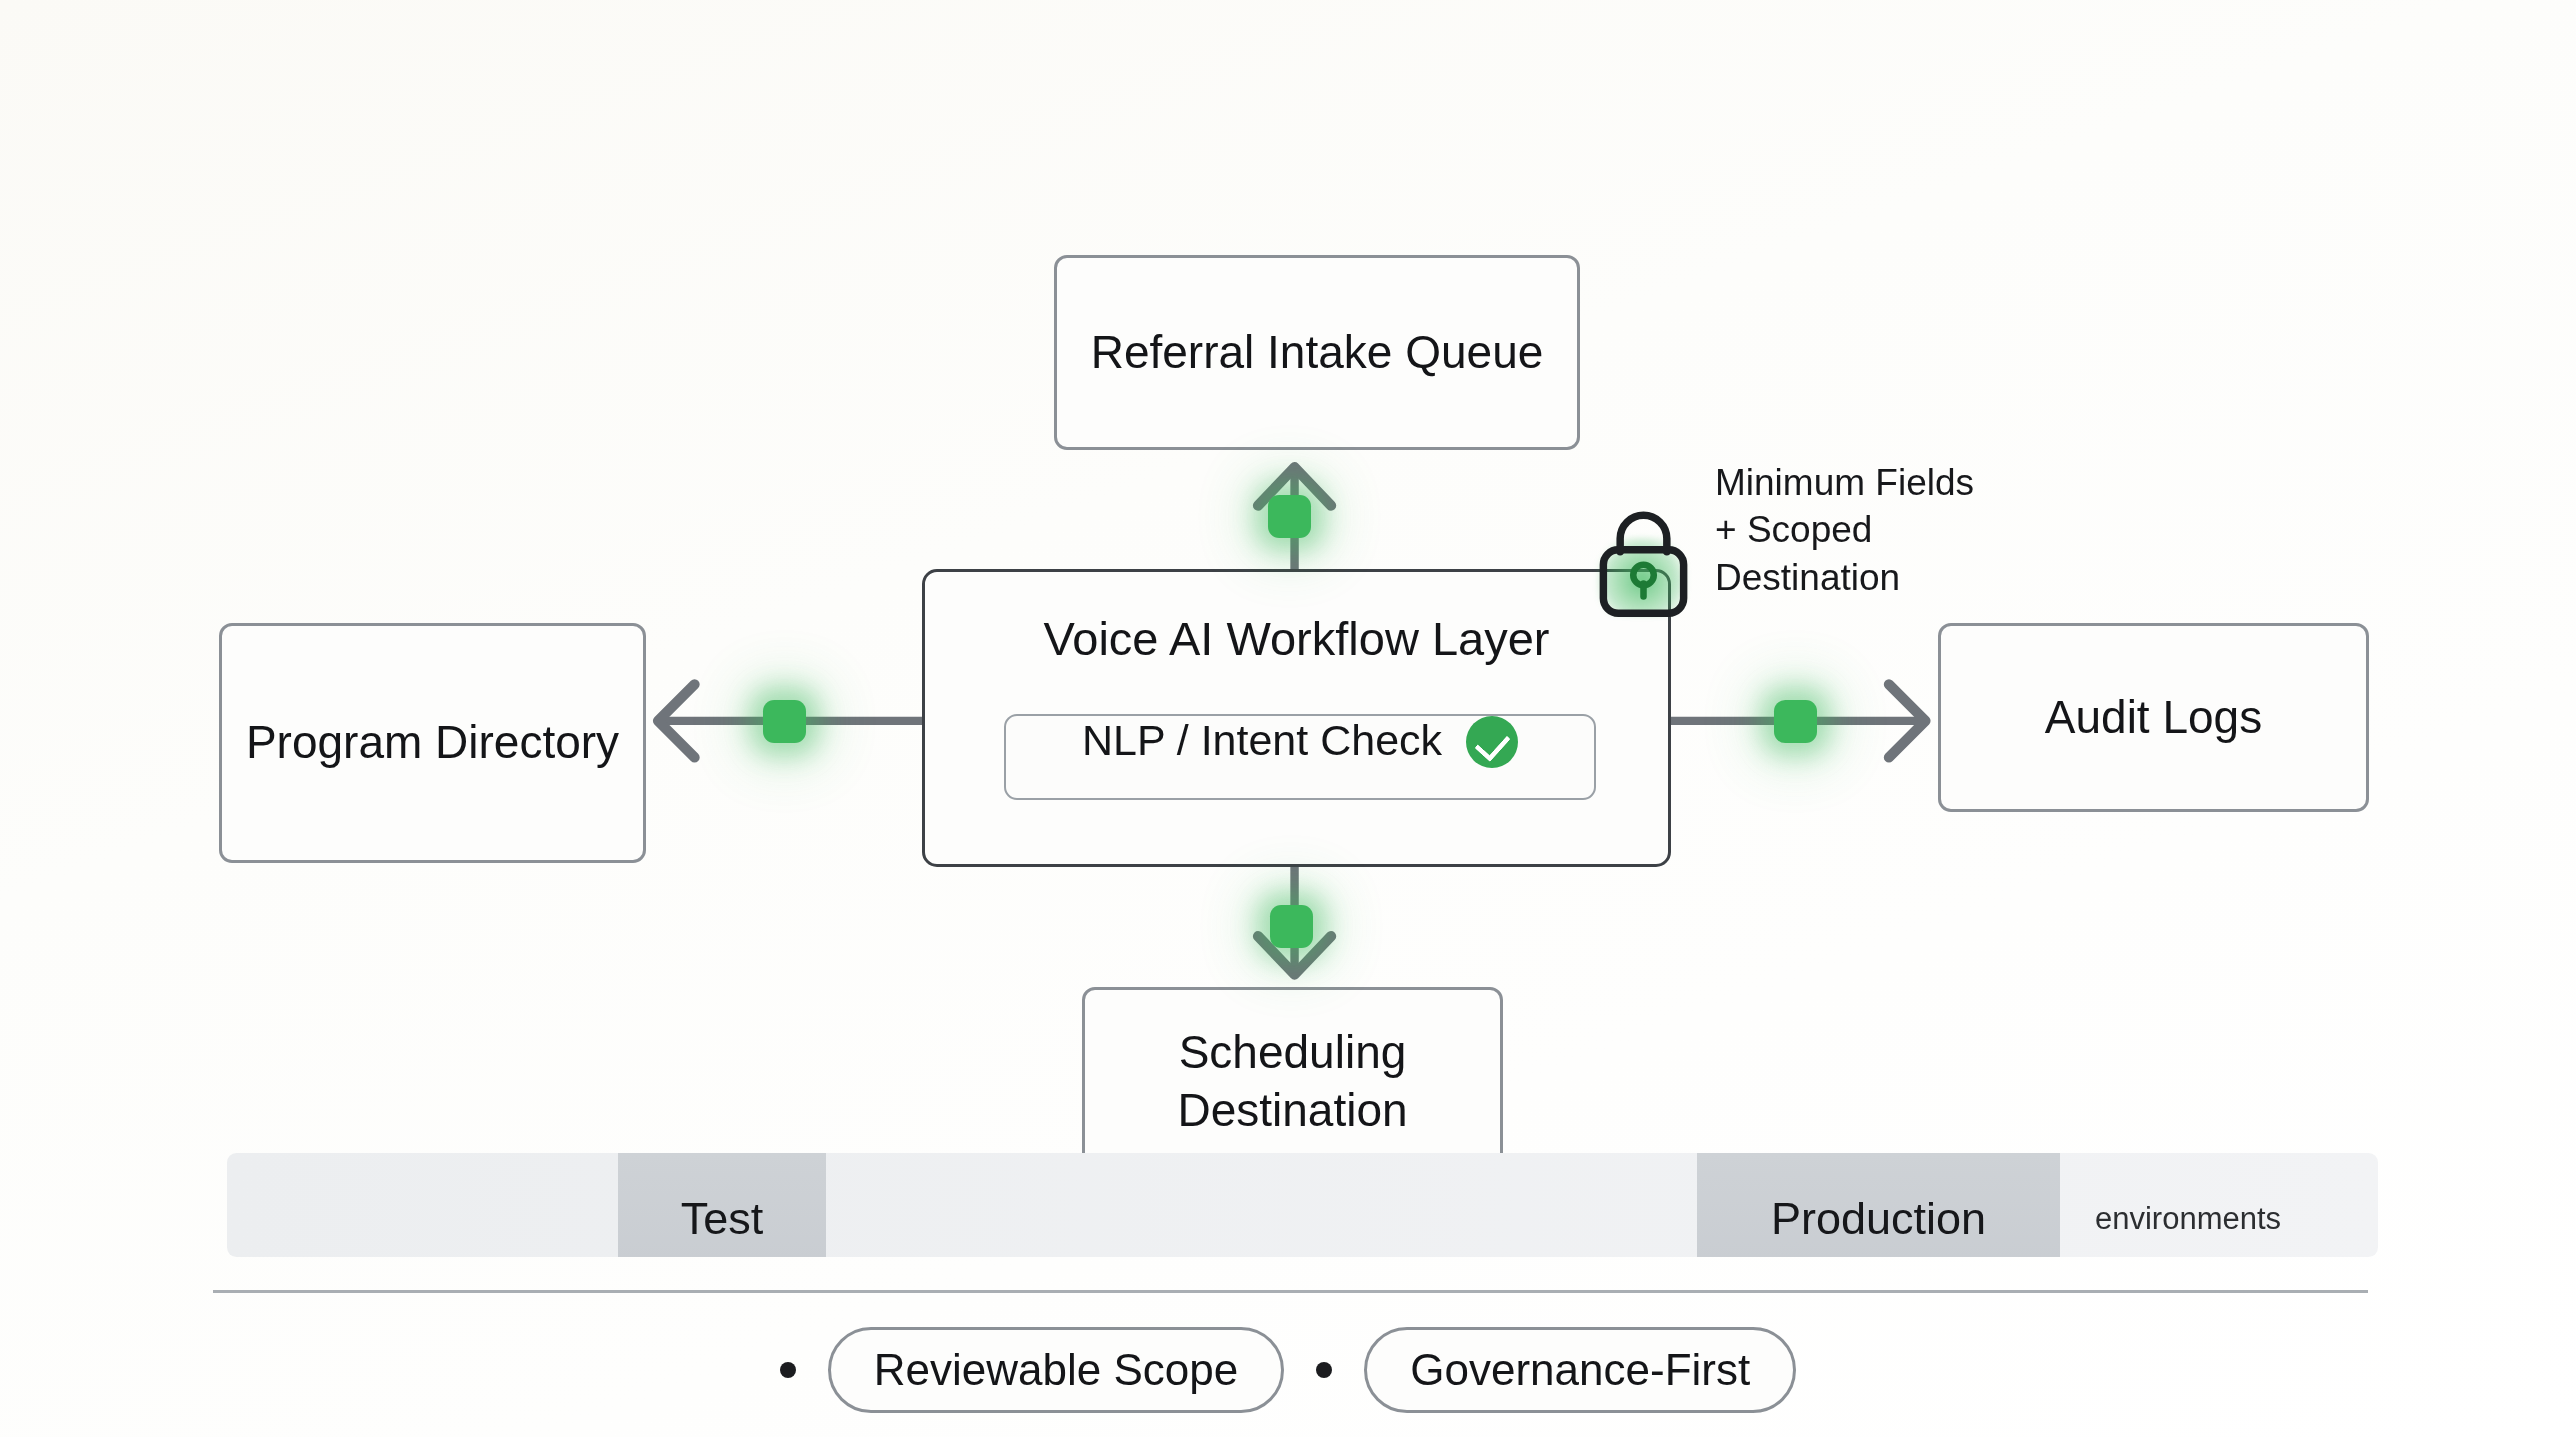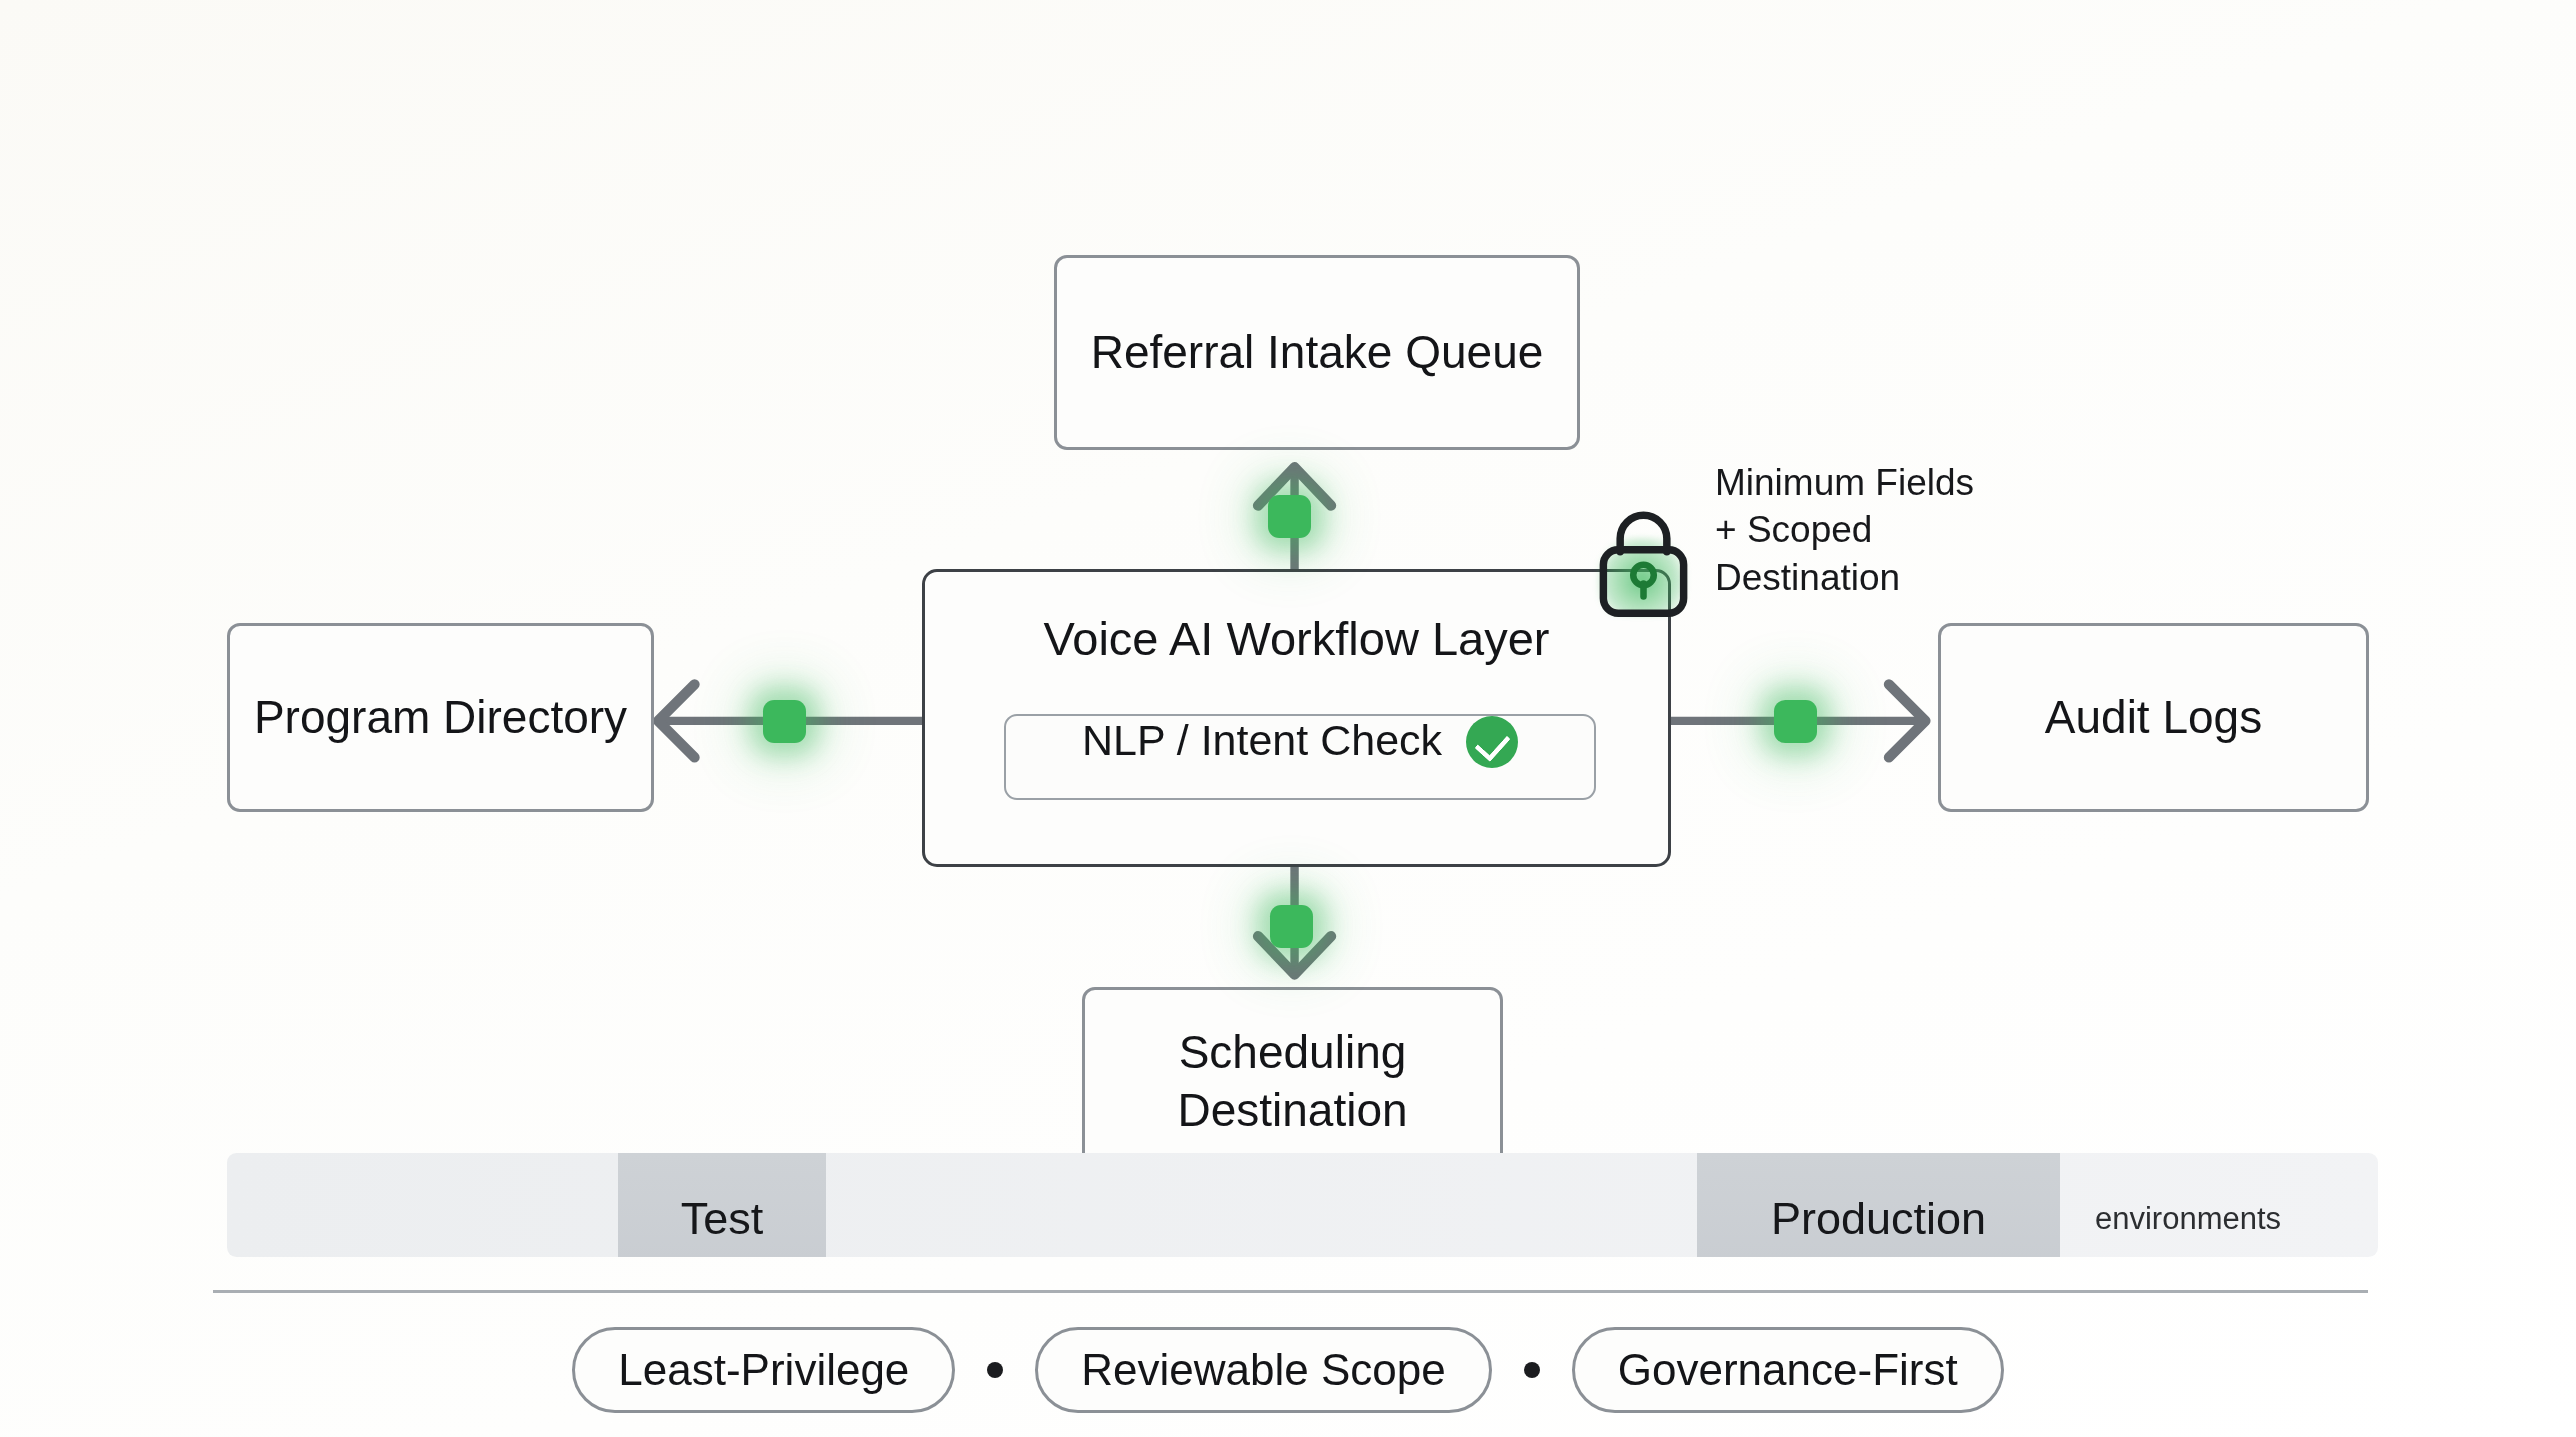--- a/index.html
+++ b/index.html
@@ -41,21 +41,21 @@
     justify-content: center;
     text-align: center;
     color: #141518;
     font-size: 46px;
     font-weight: 400;
     line-height: 1.26;
     padding: 0 17px;
   }
 
   #node-referral { left: 1054px; top: 255px;  width: 526px; height: 195px; }
-  #node-program  { left: 219px;  top: 623px;  width: 427px; height: 189px; margin-left: 8px; }
+  #node-program  { left: 219px;  top: 623px;  width: 427px; height: 240px; }
   #node-audit    { left: 1938px; top: 623px;  width: 431px; height: 189px; }
   #node-schedule { left: 1082px; top: 987px; width: 421px; height: 189px; }
 
   
   #layer {
     position: absolute;
     left: 922px; top: 569px;
     width: 749px; height: 298px;
     border: 3.7px solid #3d4146;
     border-radius: 15px;
@@ -291,23 +291,20 @@
       <span>Test</span>
     </div>
     <div class="env-seg active" id="env-seg-prod">
       <span>Production</span>
     </div>
     <div id="env-caption">environments</div>
   </div>
   <div id="env-rule"></div>
 
   <div id="footer">
-    <div class="pill">
-      <span>Least-Privilege</span>
-    </div>
     <div class="dot-sep"></div>
     <div class="pill">
       <span>Reviewable Scope</span>
     </div>
     <div class="dot-sep"></div>
     <div class="pill">
       <span>Governance-First</span>
     </div>
   </div>
 

